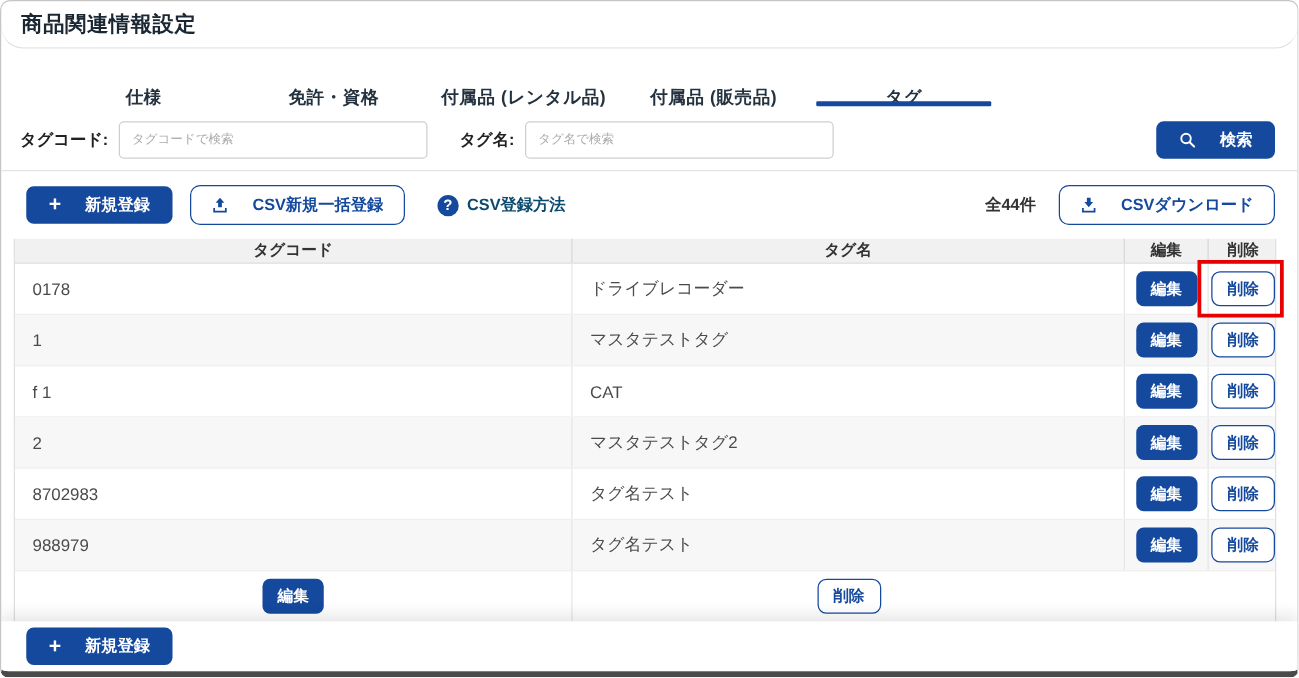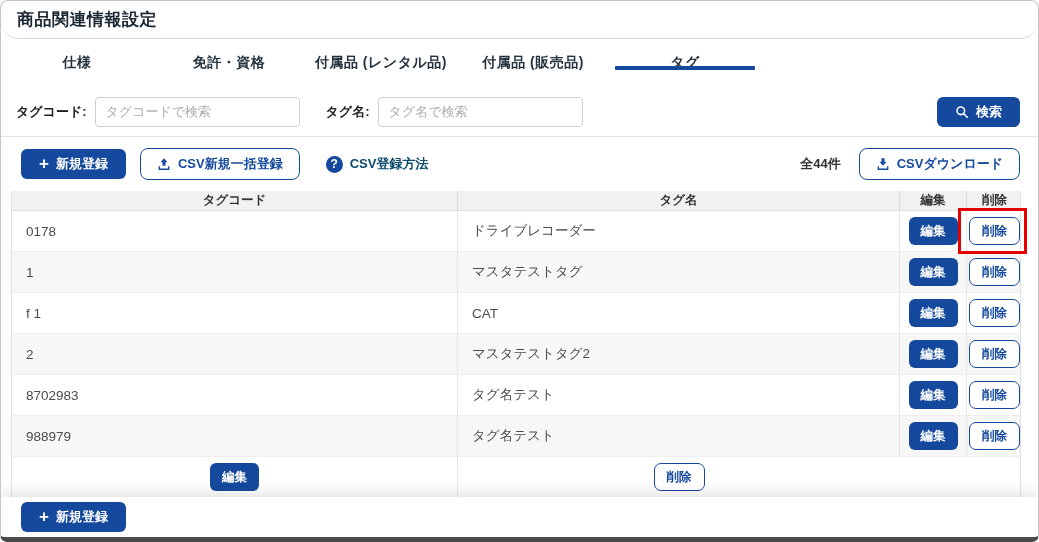--- a/index.html
+++ b/index.html
@@ -6,33 +6,33 @@
   *{box-sizing:border-box;font-family:"Liberation Sans","DejaVu Sans",sans-serif;}
   .window{
     position:relative;width:1039px;height:542px;background:#fff;
     border:1px solid #c6c6c6;border-bottom:5px solid #4a4a4a;
     border-radius:8px 8px 7px 7px;overflow:hidden;
   }
   
   .title-bar{height:38px;display:flex;align-items:center;padding:0 16px;border-bottom:1px solid #d9d9d9;border-radius:18px;}
   .title-bar h1{margin:0;font-size:17px;font-weight:bold;color:#1b2733;letter-spacing:.5px;}
   
-  .tabs{height:48px;display:flex;align-items:center;}
+  .tabs{height:48px;display:flex;align-items:flex-end;padding-left:38px;}
   .tab{width:152px;display:flex;align-items:center;justify-content:center;position:relative;cursor:pointer;}
   .tab span{font-size:14px;font-weight:bold;color:#24323f;letter-spacing:.5px;}
   .tab.active::after{content:"";position:absolute;left:6px;right:6px;bottom:2px;height:4px;background:#14499d;border-radius:1px;}
   
   .filter-row{height:50px;display:flex;align-items:center;padding:0 18px 0 15px;border-bottom:1px solid #e3e3e3;}
   .filter-row label{font-size:13px;font-weight:bold;color:#222;margin-right:8px;white-space:nowrap;}
-  .filter-row input{width:205px;height:30px;border:1px solid #cfcfcf;border-radius:4px;padding:0 10px;font-size:13px;color:#333;outline:none;}
+  .filter-row input{width:247px;height:30px;border:1px solid #cfcfcf;border-radius:4px;padding:0 10px;font-size:10px;color:#333;outline:none;}
   .filter-row input::placeholder{color:#aaa;}
   .gap-lg{width:26px;}
   .spacer{flex:1;}
   
-  .btn{display:inline-flex;align-items:center;gap:7px;border:none;cursor:pointer;font-weight:bold;white-space:nowrap;}
+  .btn{display:inline-flex;align-items:center;gap:19px;border:none;cursor:pointer;font-weight:bold;white-space:nowrap;}
   .btn.primary{background:#14499d;color:#fff;border-radius:6px;height:30px;padding:0 18px;font-size:13px;}
   .btn.outline{background:#fff;color:#14499d;border:1px solid #14499d;border-radius:8px;height:32px;padding:13px 16px;font-size:13px;}
   .btn .plus{font-size:17px;font-weight:bold;line-height:1;margin-top:-1px;}
   .icon-svg{display:block;}
   
   .action-row{height:54px;display:flex;align-items:center;padding:0 18px 0 20px;gap:14px;}
   .help-link{display:inline-flex;align-items:center;gap:7px;margin-left:12px;cursor:pointer;text-decoration:none;}
   .help-link .qicon{width:17px;height:17px;border-radius:50%;background:#14499d;color:#fff;font-size:12px;font-weight:bold;display:inline-flex;align-items:center;justify-content:center;}
   .help-link .htext{font-size:13px;font-weight:bold;color:#0c4a6e;}
   .count{font-size:13px;font-weight:bold;color:#333;margin-right:4px;}

